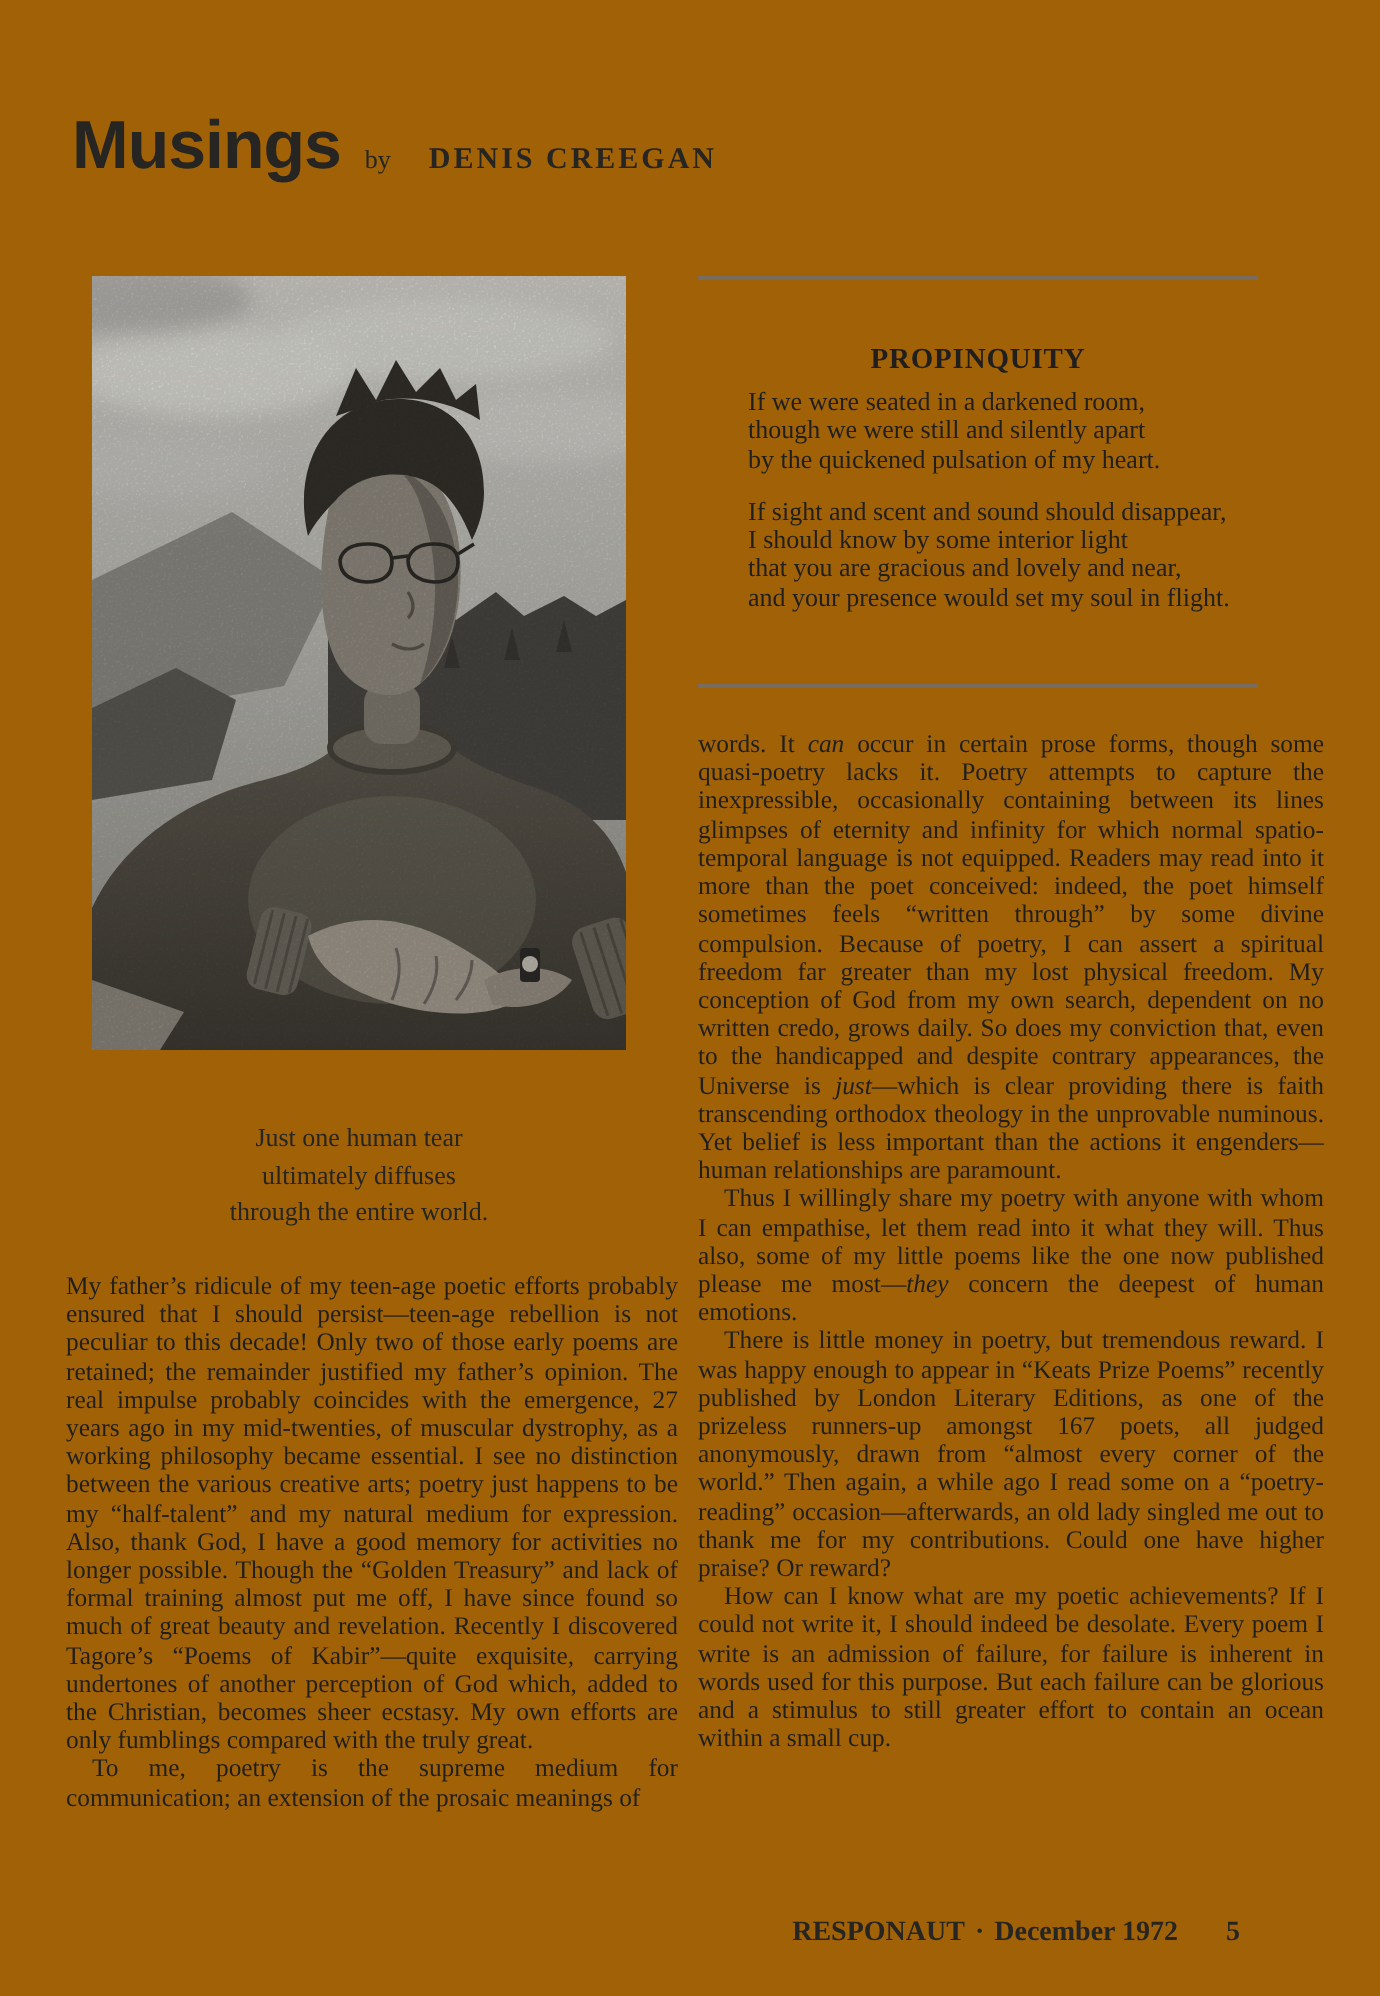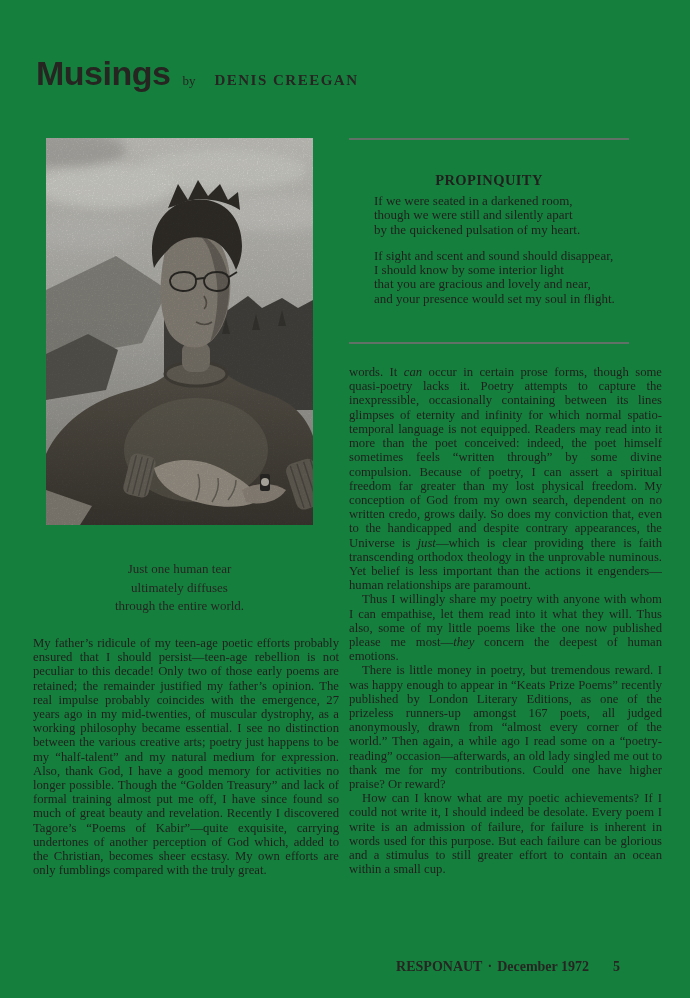--- a/index.html
+++ b/index.html
@@ -1,17 +1,17 @@
 <!DOCTYPE html>
 <html><head>
 <meta charset="utf-8">
 <style>
   html,body{margin:0;padding:0;}
   body{background:#f7f6f2;font-family:"Liberation Serif",serif;}
-  .page{position:relative;width:690px;height:998px;background:#15803d;color:#201f1d;overflow:hidden;}
+  .page{position:relative;width:690px;height:998px;background:#a16207;color:#201f1d;overflow:hidden;}
 
   
   .title-block{position:absolute;left:36px;top:54px;display:flex;align-items:baseline;white-space:nowrap;}
   .magazine-title{font-family:"Liberation Sans",sans-serif;font-weight:700;font-size:34px;letter-spacing:-0.5px;color:#262522;}
   .byline{margin-left:12px;font-size:13px;color:#262522;}
   .byline .author{font-weight:700;font-size:15px;letter-spacing:1.5px;margin-left:19px;}
 
   
   .photo-wrap{position:absolute;left:46px;top:138px;width:267px;height:387px;}
   .photo-wrap svg{display:block;width:267px;height:387px;}
@@ -139,20 +139,21 @@
   </div>
 
   <div class="photo-caption">
     <span style="display:block">Just one human tear</span>
     <span style="display:block">ultimately diffuses</span>
     <span style="display:block">through the entire world.</span>
   </div>
 
   <div class="left-text">
     <p class="para"><span>My father’s ridicule of my teen-age poetic efforts probably ensured that I should persist—teen-age rebellion is not peculiar to this decade!  Only two of those early poems are retained; the remainder justified my father’s opinion.  The real impulse probably coincides with the emergence, 27 years ago in my mid-twenties, of muscular dystrophy, as a working philosophy became essential.  I see no distinction between the various creative arts; poetry just happens to be my “half-talent” and my natural medium for expression.  Also, thank God, I have a good memory for activities no longer possible.  Though the “Golden Treasury” and lack of formal training almost put me off, I have since found so much of great beauty and revelation.  Recently I discovered Tagore’s “Poems of Kabir”—quite exquisite, carrying undertones of another perception of God which, added to the Christian, becomes sheer ecstasy.  My own efforts are only fumblings compared with the truly great.</span></p>
+    <p class="para indent"><span>To me, poetry is the supreme medium for communication; an extension of the prosaic meanings of</span></p>
   </div>
 
   <div class="right-col">
     <div class="rule"></div>
     <div class="poem-block">
       <div class="poem-title">PROPINQUITY</div>
       <div class="poem-lines">
         <div class="stanza">
           <div class="poem-line">If we were seated in a darkened room,</div>
           <div class="poem-line">though we were still and silently apart</div>

